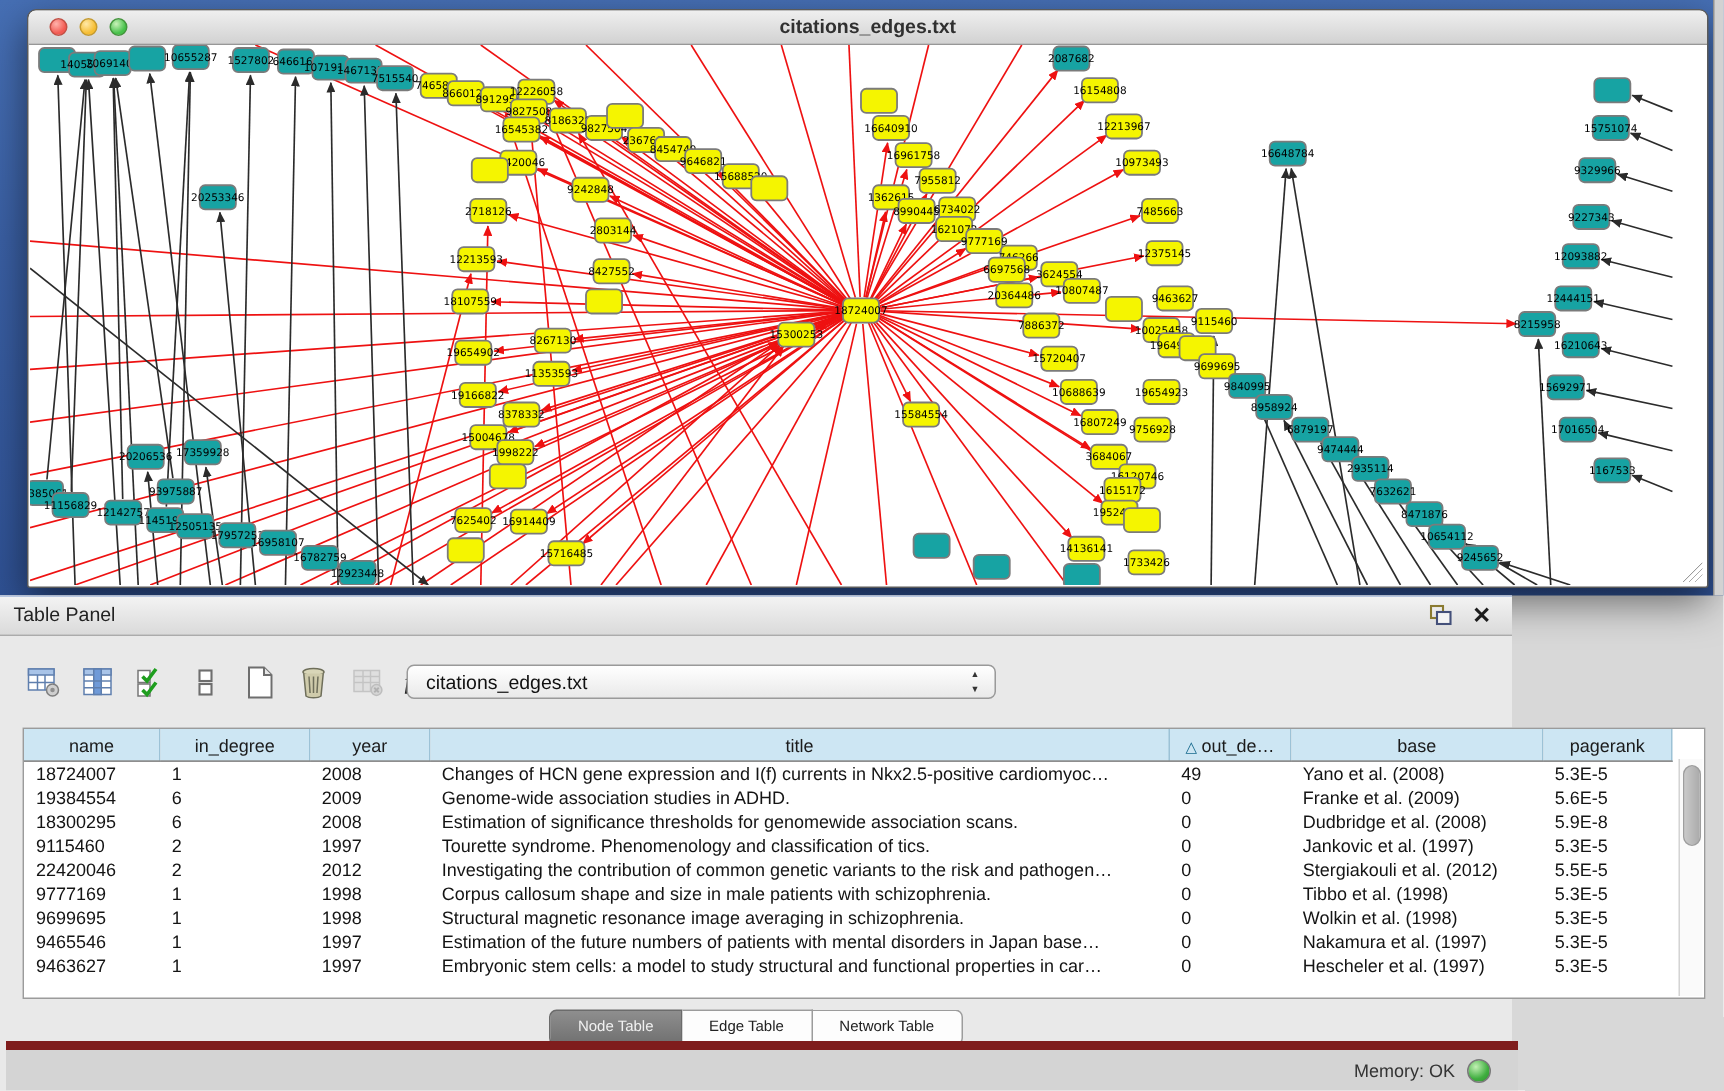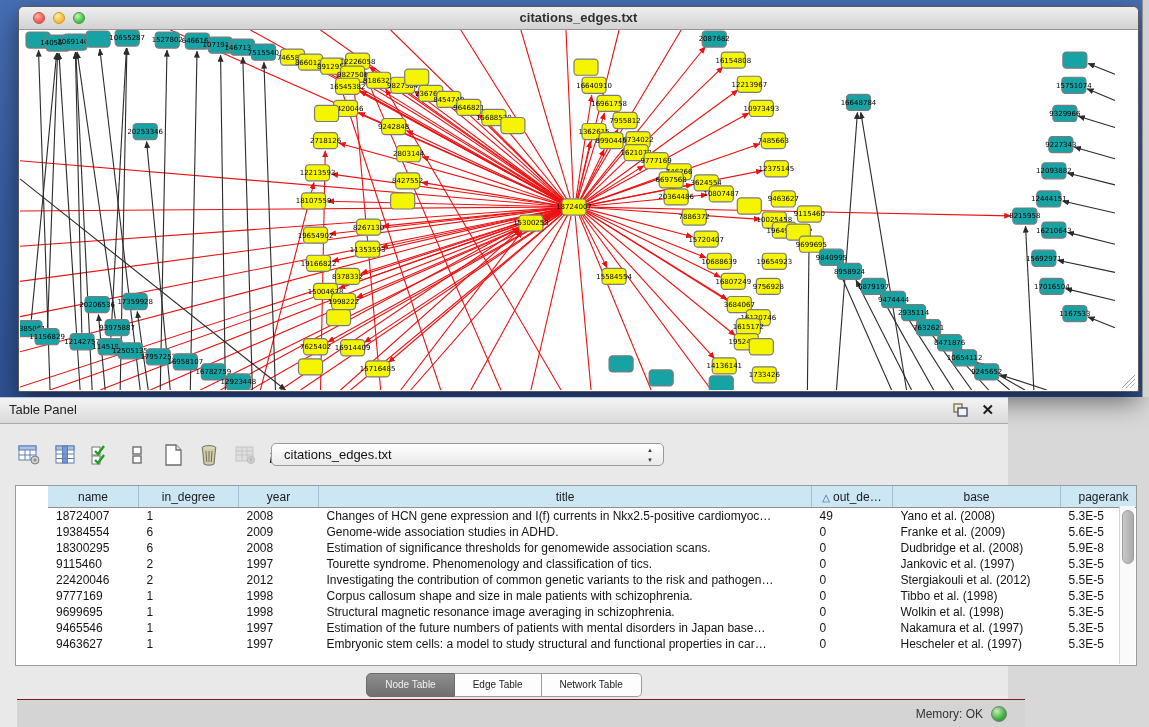--- a/index.html
+++ b/index.html
@@ -41,38 +41,38 @@
   .toolbar{position:absolute;left:14px;top:38px;height:40px;display:flex;align-items:center;}
   .tool-btn{width:30px;height:30px;margin-right:6px;display:flex;align-items:center;justify-content:center;cursor:pointer;}
   .tool-btn.disabled{opacity:.45;}
   .fx{font-family:"Liberation Serif",serif;font-style:italic;font-weight:bold;font-size:15px;color:#222;}
   .dropdown{position:absolute;left:271px;top:46px;width:393px;height:23px;box-sizing:border-box;
             background:linear-gradient(180deg,#ffffff,#e9e9e9);border:1px solid #9a9a9a;border-radius:5px;
             font-size:13px;color:#111;line-height:21px;padding-left:12px;cursor:pointer;}
   .dd-arrows{position:absolute;right:10px;top:1px;font-size:6px;color:#333;line-height:10px;text-align:center;}
 
   .tbl-box{position:absolute;left:15px;top:88px;width:1122px;height:181px;background:#fff;
-           border:1px solid #9b9b9b;box-sizing:border-box;overflow:hidden;padding-left:32px;}
+           border:1px solid #9b9b9b;box-sizing:border-box;overflow:hidden;}
   table.grid{border-collapse:collapse;table-layout:fixed;font-size:12px;color:#141414;width:1078px;}
   table.grid th{height:19px;background:#cde6f3;border-right:1px solid #9cc2d6;border-bottom:1px solid #8e8e8e;
                 font-weight:normal;font-size:12px;color:#1b1b1b;text-align:center;overflow:hidden;white-space:nowrap;}
   table.grid td{height:16px;padding:0 0 0 8px;overflow:hidden;white-space:nowrap;}
   .sort-tri{color:#176a8d;font-size:10px;margin-right:3px;}
   .vscroll{position:absolute;right:1px;top:20px;bottom:1px;width:15px;background:#fafafa;border-left:1px solid #d4d4d4;}
   .vthumb{position:absolute;left:2px;top:4px;width:10px;height:52px;background:linear-gradient(90deg,#c9c9c9,#ababab);
           border-radius:6px;border:1px solid #9e9e9e;}
 
   .tabbar{position:absolute;left:0;top:276px;width:100%;height:24px;display:flex;justify-content:center;}
   .tab{height:22px;line-height:22px;font-size:10px;padding:0 18px;background:#fdfdfd;color:#222;
        border:1px solid #9c9c9c;border-left:none;cursor:pointer;}
   .tab:first-child{border-left:1px solid #9c9c9c;border-radius:5px 0 0 5px;}
   .tab:last-child{border-radius:0 5px 5px 0;}
   .tab.selected{background:linear-gradient(180deg,#8e8e8e,#707070);color:#f1f1f1;border-color:#6b6b6b;}
 
-  .statusbar{position:absolute;left:17px;bottom:0;width:100%;height:27px;background:#d4d4d4;border-top:1px solid #7f1d1d;text-align:right;}
+  .statusbar{position:absolute;left:4px;bottom:0;width:100%;height:27px;background:#d4d4d4;border-top:6px solid #7f1d1d;text-align:right;}
   .mem-label{position:absolute;right:42px;top:7px;font-size:12px;color:#333;}
   .mem-dot{position:absolute;right:18px;top:6px;width:14px;height:14px;border-radius:50%;
            background:radial-gradient(circle at 35% 30%,#c2f0b4,#3fae3f 60%,#2f8f2f);border:1px solid #7a7a7a;}
 </style>
 </head>
 <body>
 
 <div class="desktop">
   <div class="net-window">
     <div class="titlebar">

